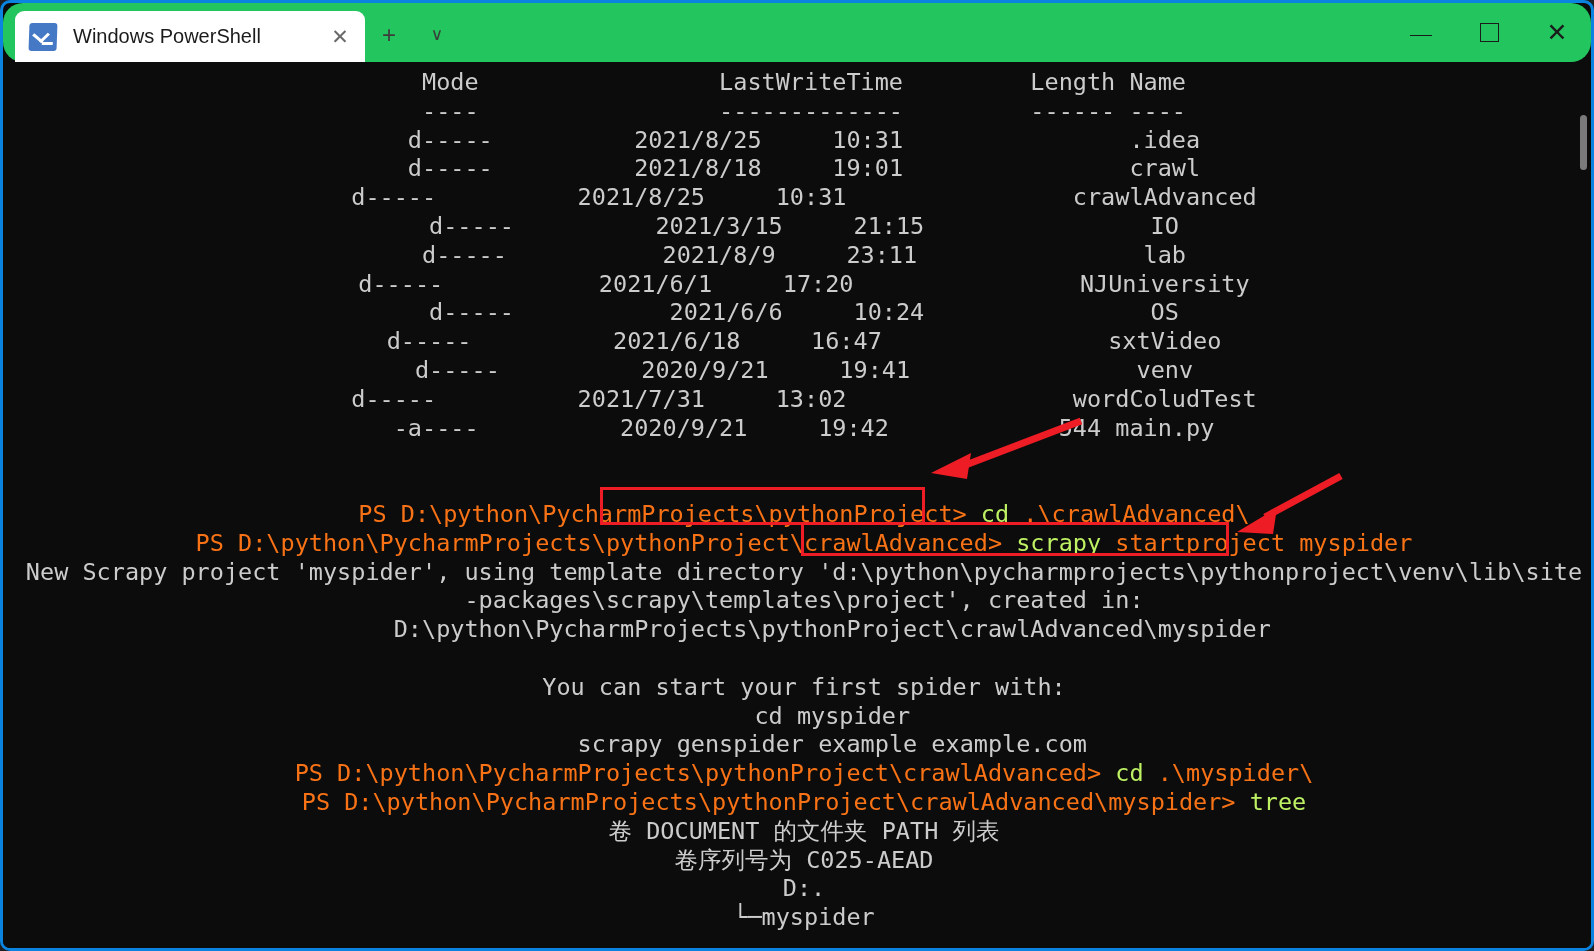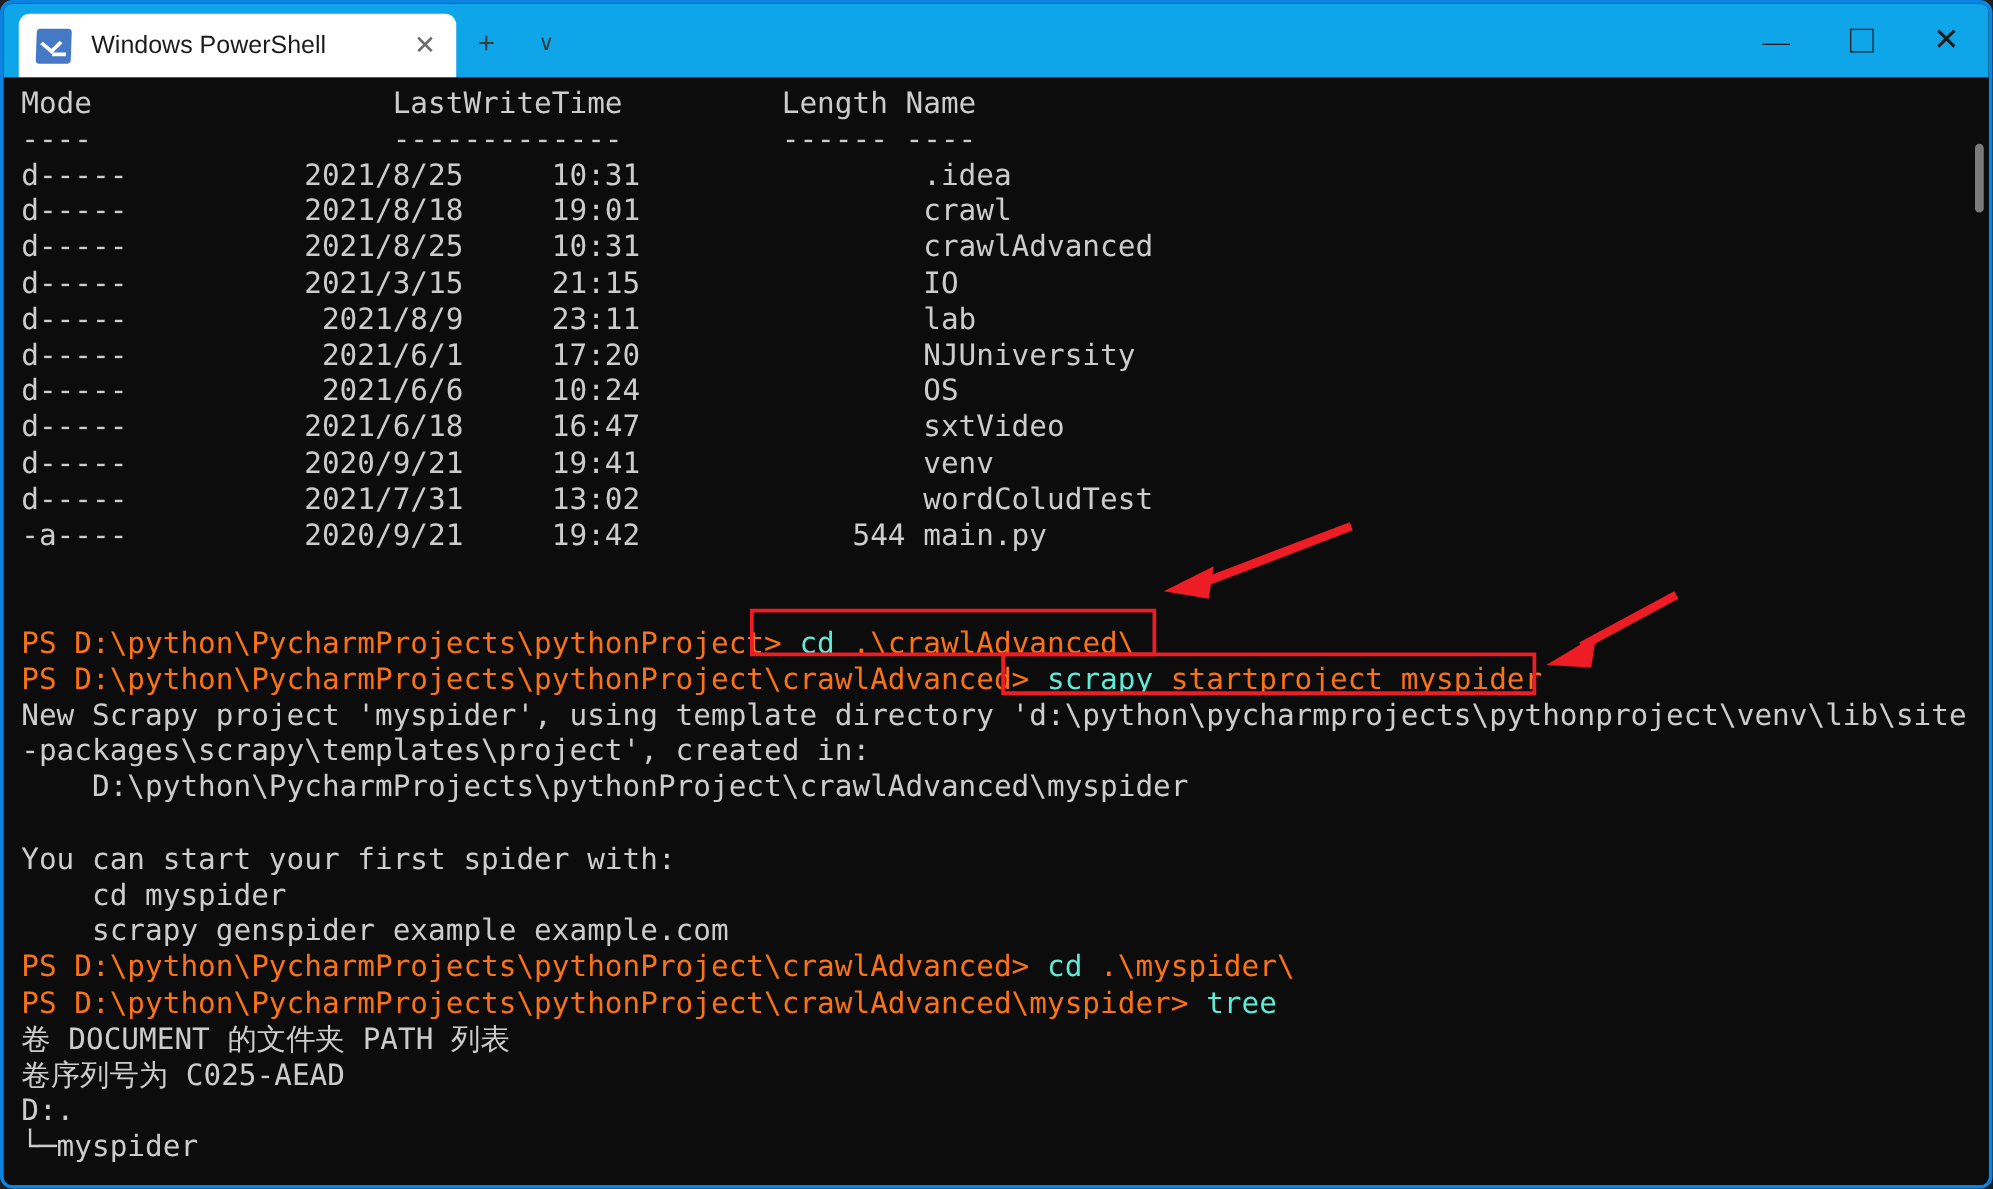--- a/index.html
+++ b/index.html
@@ -20,23 +20,24 @@
     border-radius: 10px;
     overflow: hidden;
   }
 
   
   .titlebar {
     position: absolute;
     left: 0; top: 0;
     width: 100%;
     height: 59px;
-    background: #0ea5e9;
+    background: #22c55e;
     display: flex;
     align-items: flex-end;
+    border-radius: 20px;
   }
   .tabstrip { display: flex; align-items: flex-end; height: 59px; padding-left: 12px; }
   .tab {
     display: flex; align-items: center;
     height: 51px;
     background: #ffffff;
     border-radius: 9px 9px 0 0;
     padding: 0 6px 0 14px;
     min-width: 350px;
     position: relative;
@@ -119,24 +120,25 @@
     left: 0; top: 59px;
     right: 0; bottom: 0;
     background: #0c0c0c;
     padding: 6px 0 0 14px;
     font-family: "DejaVu Sans Mono", monospace;
     font-size: 23.5px;
     line-height: 28.8px;
     color: #ccc;
     white-space: pre;
     letter-spacing: 0px;
+    text-align: center;
   }
   .line { height: 28.8px; white-space: pre; }
   .c-gray { color: #f97316; }
-  .c-yellow { color: #5eead4; }
+  .c-yellow { color: #bef264; }
 
   
   .scrollbar {
     position: absolute;
     right: 4px; top: 62px;
     width: 7px; height: 889px;
     background: transparent;
   }
   .scroll-thumb {
     position: absolute;

